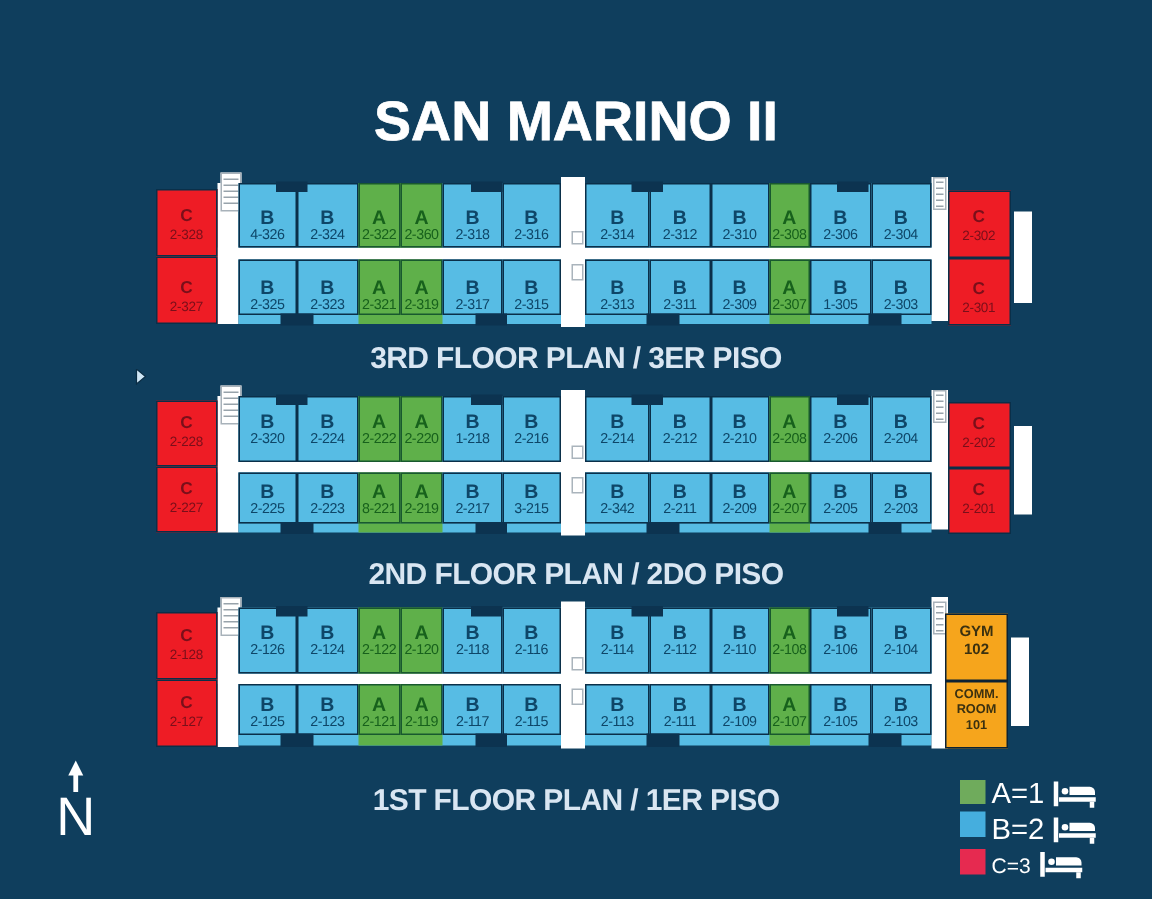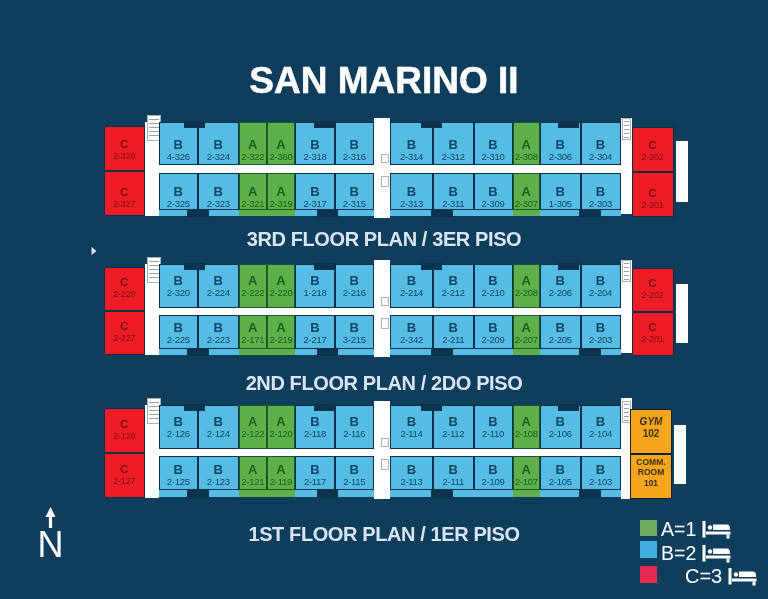--- a/index.html
+++ b/index.html
@@ -249,21 +249,21 @@
     <div class="uN">2-223</div>
   </div>
 
 <div class="unit" style="left:238.5px;top:264px;width:28.5px;height:44px;background:#5fb04a;justify-content:center;padding-bottom:0px;border-color:#18592e;">
     <div class="gL">A</div>
     <div class="gN">2-222</div>
   </div>
 
 <div class="unit" style="left:238.5px;top:315px;width:28.5px;height:33.5px;background:#5fb04a;padding-bottom:3px;border-color:#18592e;">
     <div class="gL">A</div>
-    <div class="gN">2-171</div>
+    <div class="gN">8-221</div>
   </div>
 
 <div class="unit" style="left:267px;top:264px;width:28px;height:44px;background:#5fb04a;justify-content:center;padding-bottom:0px;border-color:#18592e;">
     <div class="gL">A</div>
     <div class="gN">2-220</div>
   </div>
 
 <div class="unit" style="left:267px;top:315px;width:28px;height:33.5px;background:#5fb04a;padding-bottom:3px;border-color:#18592e;">
     <div class="gL">A</div>
     <div class="gN">2-219</div>
@@ -546,21 +546,21 @@
     <div class="cL">C</div>
     <div class="cN">2-128</div>
   </div>
 
 <div class="unit" style="left:104px;top:452.5px;width:40.5px;height:45px;background:#ee1c25;justify-content:center;padding-top:0px;padding-bottom:0px;">
     <div class="cL">C</div>
     <div class="cN">2-127</div>
   </div>
 
 <div class="unit" style="left:630px;top:408.5px;width:42px;height:45px;background:#f6a51c;border-width:1.6px;border-color:#0d2233;justify-content:center;padding-bottom:6px;">
-    <div style="font-weight:bold;font-size:10px;color:#3b3110;font-style:italic;">GYM</div>
+    <div style="font-weight:bold;font-size:10px;color:#3b3110;">GYM</div>
     <div style="font-weight:bold;font-size:10px;color:#3b3110;margin-top:2px;">102</div>
   </div>
 
 <div class="unit" style="left:630px;top:453.5px;width:42px;height:45px;background:#f6a51c;border-width:1.6px;border-color:#0d2233;justify-content:center;padding-bottom:7px;">
     <div style="font-weight:bold;font-size:8.5px;color:#3b3110;line-height:1.18;">COMM.<br>ROOM<br>101</div>
   </div>
 
 <div class="abs" style="left:673.7px;top:425px;width:12.5px;height:59px;background:#ffffff;"></div>
 
 <div class="abs" style="left:0;top:522.5px;width:768px;text-align:center;color:#d9e6f2;font-size:20px;font-weight:bold;letter-spacing:-0.4px;">1ST FLOOR PLAN / 1ER PISO</div>
@@ -590,18 +590,18 @@
 <div class="abs" style="left:661px;top:542.5px;height:21px;display:flex;align-items:center;color:#fff;font-size:19.5px;">B=2<svg width="29" height="19" viewBox="0 0 29 19" style="margin-left:6px;">
       <rect x="0.5" y="1" width="3" height="16.5" fill="#fff"></rect>
       <circle cx="8" cy="7.5" r="2.2" fill="#fff"></circle>
       <path d="M11 4.5 h13.5 a3.5 3.5 0 0 1 3.5 3.5 V10 H11 Z" fill="#fff"></path>
       <rect x="4" y="11.5" width="24.5" height="3" fill="#fff"></rect>
       <rect x="24.5" y="14.5" width="3" height="4" fill="#fff"></rect>
     </svg></div>
 
 <div class="abs" style="left:639.5px;top:566px;width:17.5px;height:16.5px;background:#e62a50;"></div>
 
-<div class="abs" style="left:685px;top:566px;height:21px;display:flex;align-items:center;color:#fff;font-size:20px;">C=3<svg width="29" height="19" viewBox="0 0 29 19" style="margin-left:6px;">
+<div class="abs" style="left:661px;top:566px;height:21px;display:flex;align-items:center;color:#fff;font-size:14px;">C=3<svg width="29" height="19" viewBox="0 0 29 19" style="margin-left:6px;">
       <rect x="0.5" y="1" width="3" height="16.5" fill="#fff"></rect>
       <circle cx="8" cy="7.5" r="2.2" fill="#fff"></circle>
       <path d="M11 4.5 h13.5 a3.5 3.5 0 0 1 3.5 3.5 V10 H11 Z" fill="#fff"></path>
       <rect x="4" y="11.5" width="24.5" height="3" fill="#fff"></rect>
       <rect x="24.5" y="14.5" width="3" height="4" fill="#fff"></rect>
     </svg></div>
 </body></html>

